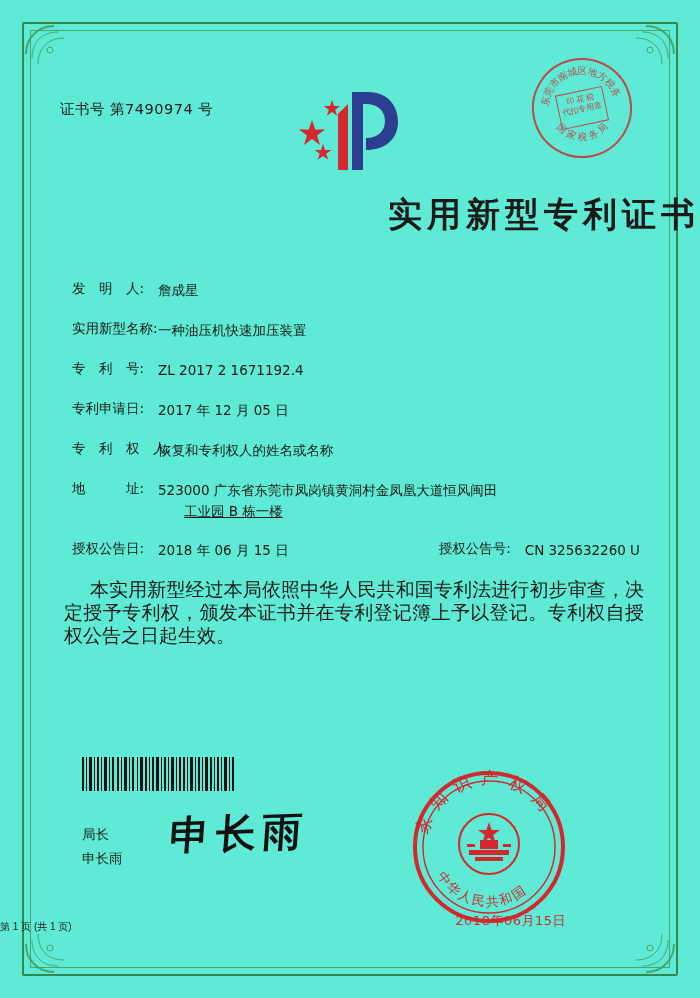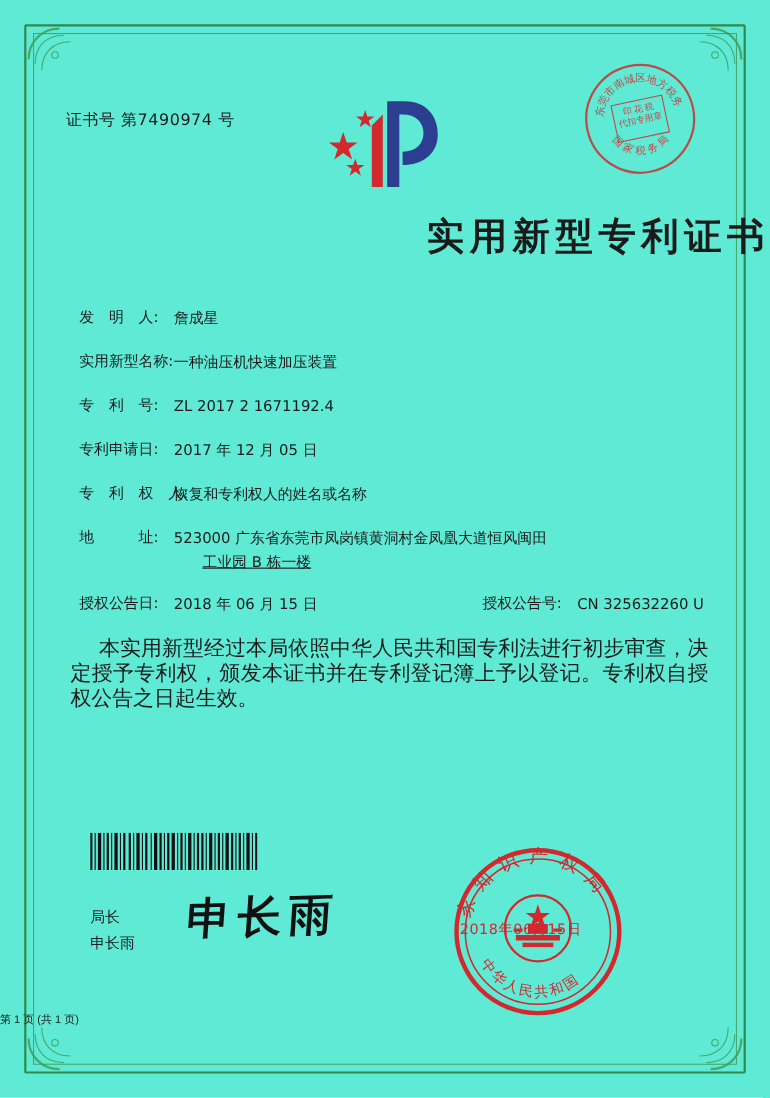--- a/index.html
+++ b/index.html
@@ -209,23 +209,23 @@
     left: 408px;
     top: 766px;
     width: 162px;
     height: 162px;
   }
   .seal-main svg { display:block; }
 
   .seal-date {
     position: absolute;
     left: 418px;
-    top: 836px;
+    top: 912px;
     width: 148px;
-    text-align: left;
+    text-align: right;
     color: #d2282e;
     font-size: 13px;
     font-family: "DejaVu Sans", sans-serif;
     letter-spacing: .5px;
   }
 
   
   .footer {
     position: absolute;
     left: 0; right: 0;

